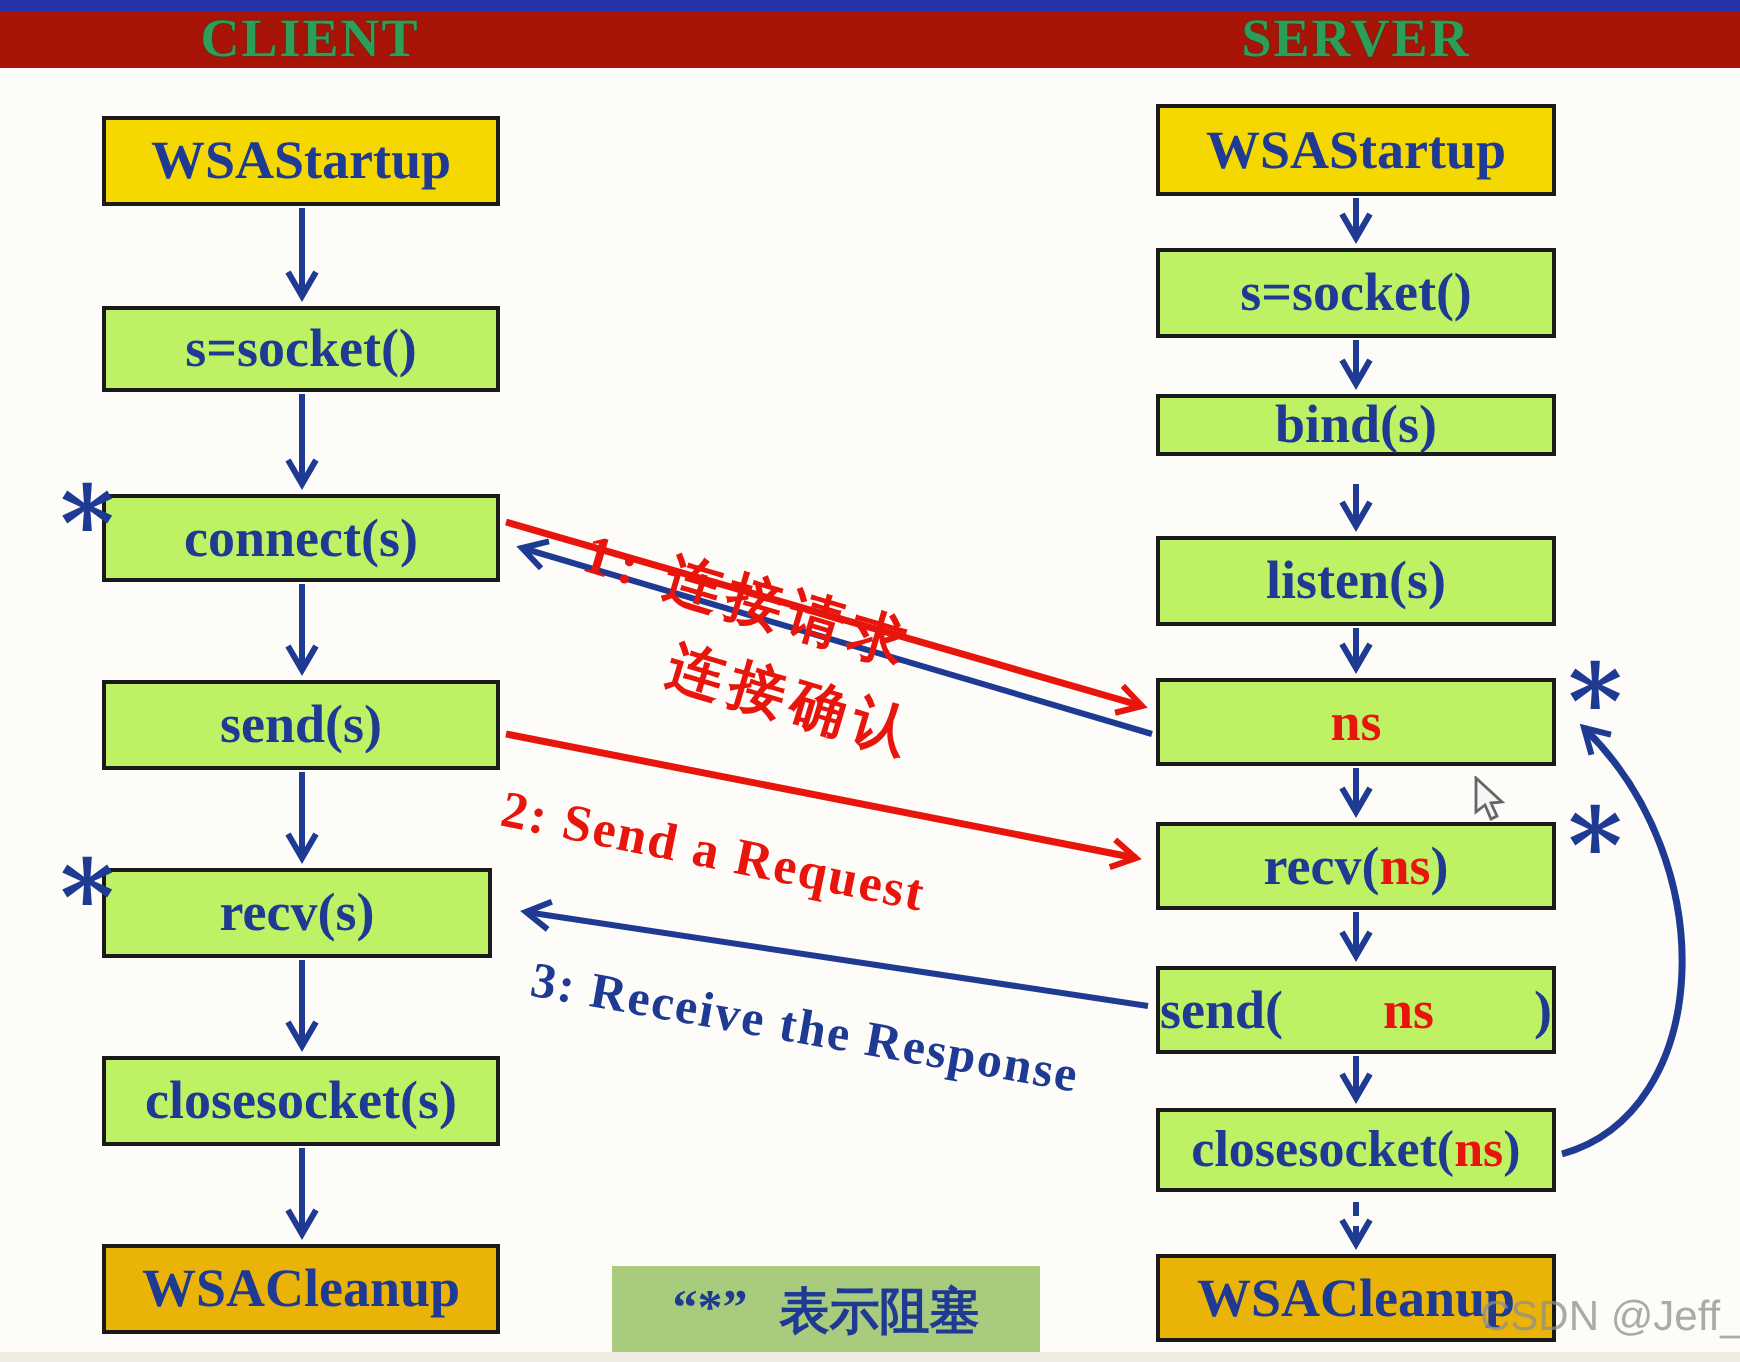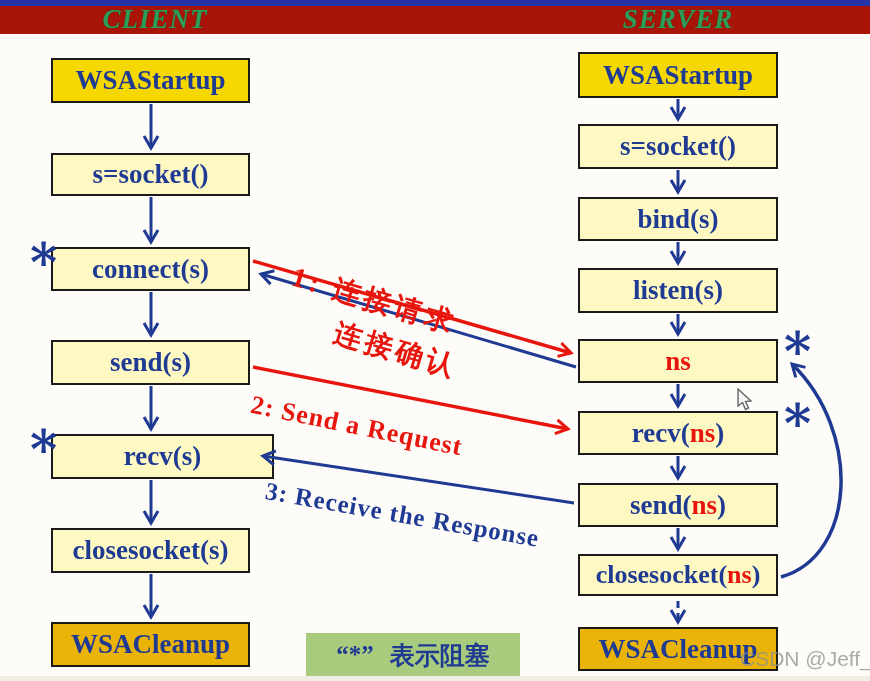--- a/index.html
+++ b/index.html
@@ -9,25 +9,24 @@
     font-family:"Liberation Serif","DejaVu Serif",serif;
   }
   .abs{position:absolute;}
   
   .top-strip{left:0;top:0;width:870px;height:6px;background:#2433a6;}
   .header-bar{left:0;top:6px;width:870px;height:28px;background:#a91408;}
   .header-label{
     top:4px;height:30px;line-height:30px;font-size:27px;font-weight:bold;
     color:#2d9e58;letter-spacing:1px;text-align:center;width:220px;
     text-shadow:0 0 1px #124a27;
-    font-style:italic;
   }
   
   .box{
-    box-sizing:border-box;background:#fef9c3;border:2.5px solid #1a1a1a;
+    box-sizing:border-box;background:#bef264;border:2.5px solid #1a1a1a;
     display:flex;align-items:center;justify-content:center;
     font-weight:bold;font-size:27px;color:#1f3a93;white-space:nowrap;
   }
   .box .red{color:#e8150d;}
   .yellow{background:#f5d800;}
   .pink{background:#eab308;}
   
   .msg{
     font-weight:bold;white-space:nowrap;transform-origin:left top;
     letter-spacing:1px;
@@ -67,51 +66,51 @@
 </div>
 <div class="abs box" style="left:51px;top:153px;width:199px;height:43px;">
   <span>s=socket()</span>
 </div>
 <div class="abs box" style="left:51px;top:247px;width:199px;height:44px;">
   <span>connect(s)</span>
 </div>
 <div class="abs box" style="left:51px;top:340px;width:199px;height:45px;text-align:center;">
   <span>send(s)</span>
 </div>
-<div class="abs box" style="left:51px;top:434px;width:223px;height:45px;">
+<div class="abs box" style="left:51px;top:434px;width:195px;height:45px;">
   <span>recv(s)</span>
 </div>
 <div class="abs box" style="left:51px;top:528px;width:199px;height:45px;">
   <span>closesocket(s)</span>
 </div>
 <div class="abs box pink" style="left:51px;top:622px;width:199px;height:45px;">
   <span>WSACleanup</span>
 </div>
 
 <div class="abs box yellow" style="left:578px;top:52px;width:200px;height:46px;">
   <span>WSAStartup</span>
 </div>
 <div class="abs box" style="left:578px;top:124px;width:200px;height:45px;">
   <span>s=socket()</span>
 </div>
-<div class="abs box" style="left:578px;top:197px;width:200px;height:44px;">
+<div class="abs box" style="left:578px;top:197px;width:200px;height:31px;">
   <span>bind(s)</span>
 </div>
 <div class="abs box" style="left:578px;top:268px;width:200px;height:45px;">
   <span>listen(s)</span>
 </div>
 <div class="abs box" style="left:578px;top:339px;width:200px;height:44px;">
   <span class="red">ns</span>
 </div>
 <div class="abs box" style="left:578px;top:411px;width:200px;height:44px;">
   <span>recv(</span>
     <span class="red">ns</span>
     <span>)</span>
 </div>
-<div class="abs box" style="left:578px;top:483px;width:200px;height:44px;">
+<div class="abs box" style="left:578px;top:483px;width:200px;height:44px;justify-content:space-between;">
   <span>send(</span>
     <span class="red">ns</span>
     <span>)</span>
 </div>
 <div class="abs box" style="left:578px;top:554px;width:200px;height:42px;font-size:26px;">
   <span>closesocket(</span>
     <span class="red">ns</span>
     <span>)</span>
 </div>
 <div class="abs box pink" style="left:578px;top:627px;width:200px;height:44px;">

